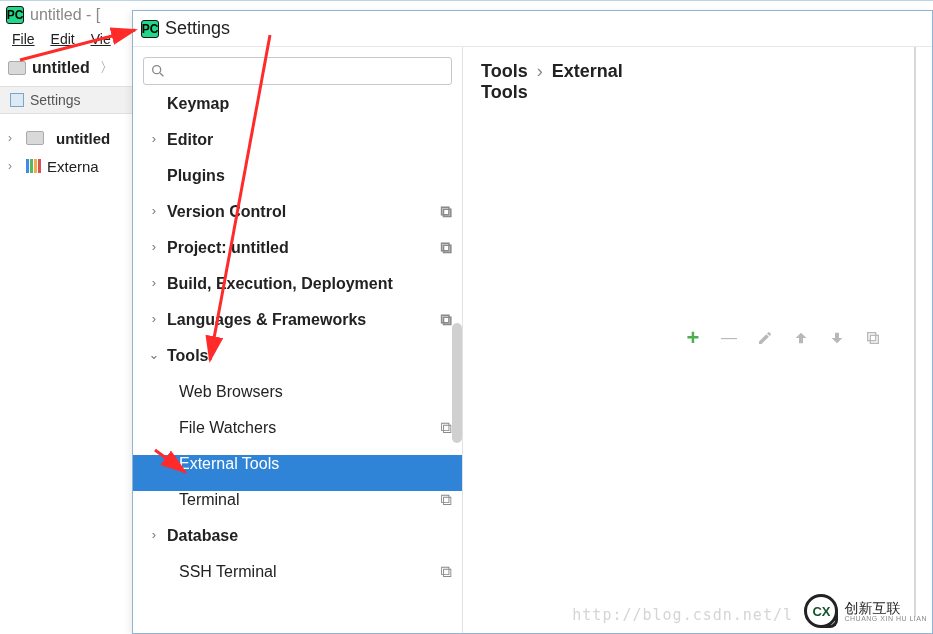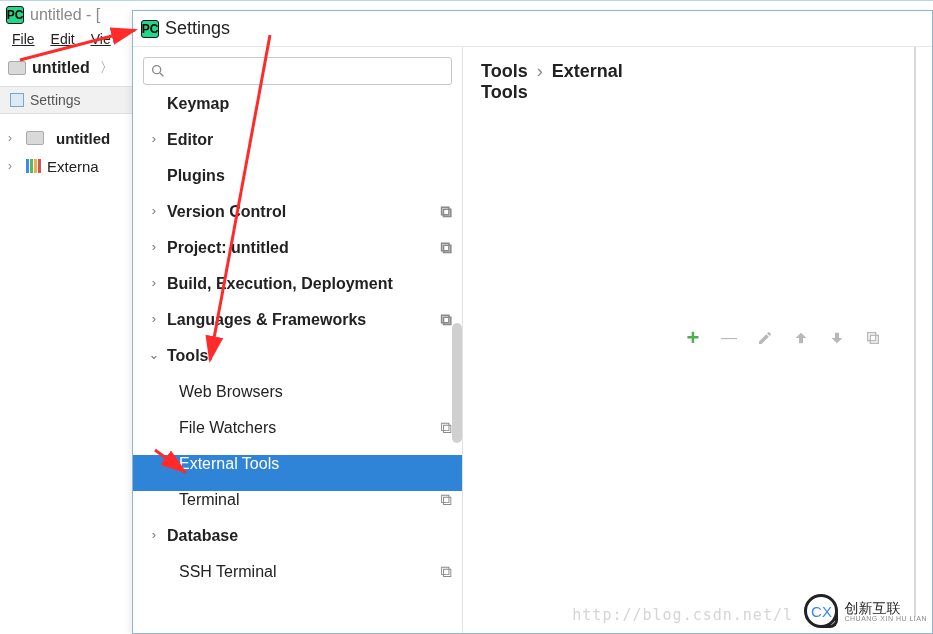--- a/index.html
+++ b/index.html
@@ -49,21 +49,21 @@
     .crumbs { padding: 14px 18px; font-size: 18px; font-weight: 700; color: #222; }
     .crumbs .sep { color: #888; margin: 0 4px; font-weight: 400; }
     .toolbar { display: flex; align-items: center; gap: 18px; padding: 6px 16px 10px 16px; }
     .tb-btn { width: 18px; height: 18px; display:flex; align-items:center; justify-content:center; }
     .tb-btn.disabled { color: #b8b8b8; }
     .tb-btn.add { color: #4caf50; font-size: 22px; font-weight: 700; }
     .content-border { margin: 0 16px 16px 16px; flex: 1; border: 1px solid #d8d8d8; background: #fff; }
 
     .watermark { position: absolute; right: 140px; bottom: 10px; color: #d5d5d5; font-size: 15px; letter-spacing: 1px; font-family: Consolas, monospace; }
     .brand { position: absolute; right: 6px; bottom: 6px; display:flex; align-items:center; gap:6px; }
-    .brand-logo { width:34px; height:34px; border:3px solid #222; border-radius:50%; display:flex; align-items:center; justify-content:center; font-weight:400; font-size:15px; color:#3b82f6; position:relative; }
+    .brand-logo { width:34px; height:34px; border:3px solid #222; border-radius:50%; display:flex; align-items:center; justify-content:center; font-weight:700; font-size:13px; color:#14532d; position:relative; }
     .brand-logo::after{content:""; position:absolute; right:-3px; bottom:-3px; width:14px; height:14px; border-right:3px solid #222; border-bottom:3px solid #222; border-radius:0 0 8px 0;}
     .brand-txt { font-size:14px; font-weight:400; color:#222; line-height:1; }
     .brand-sub { font-size:7px; color:#888; letter-spacing:0.5px; }
 
     
     .annot { position:absolute; pointer-events:none; }
   </style>
 </head>
 <body>
 

